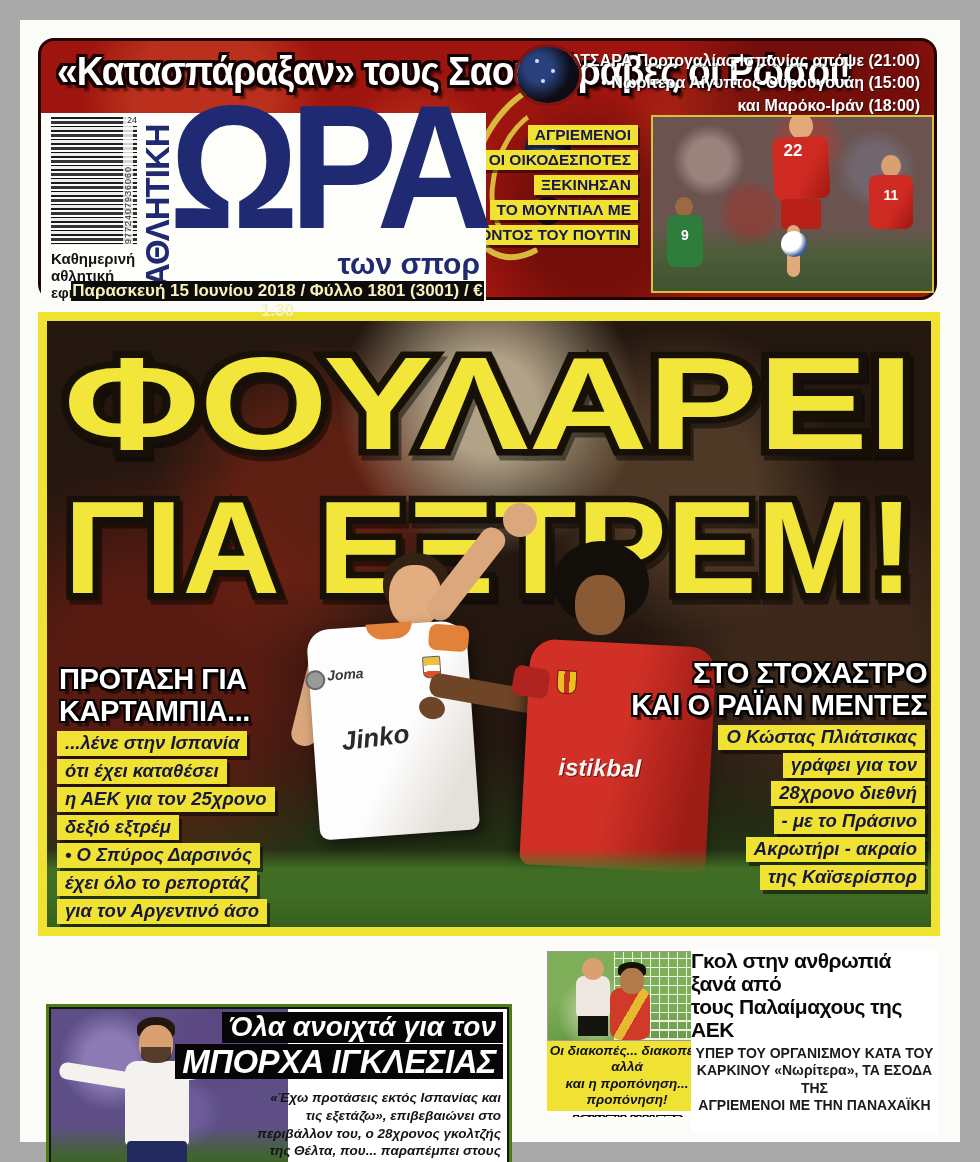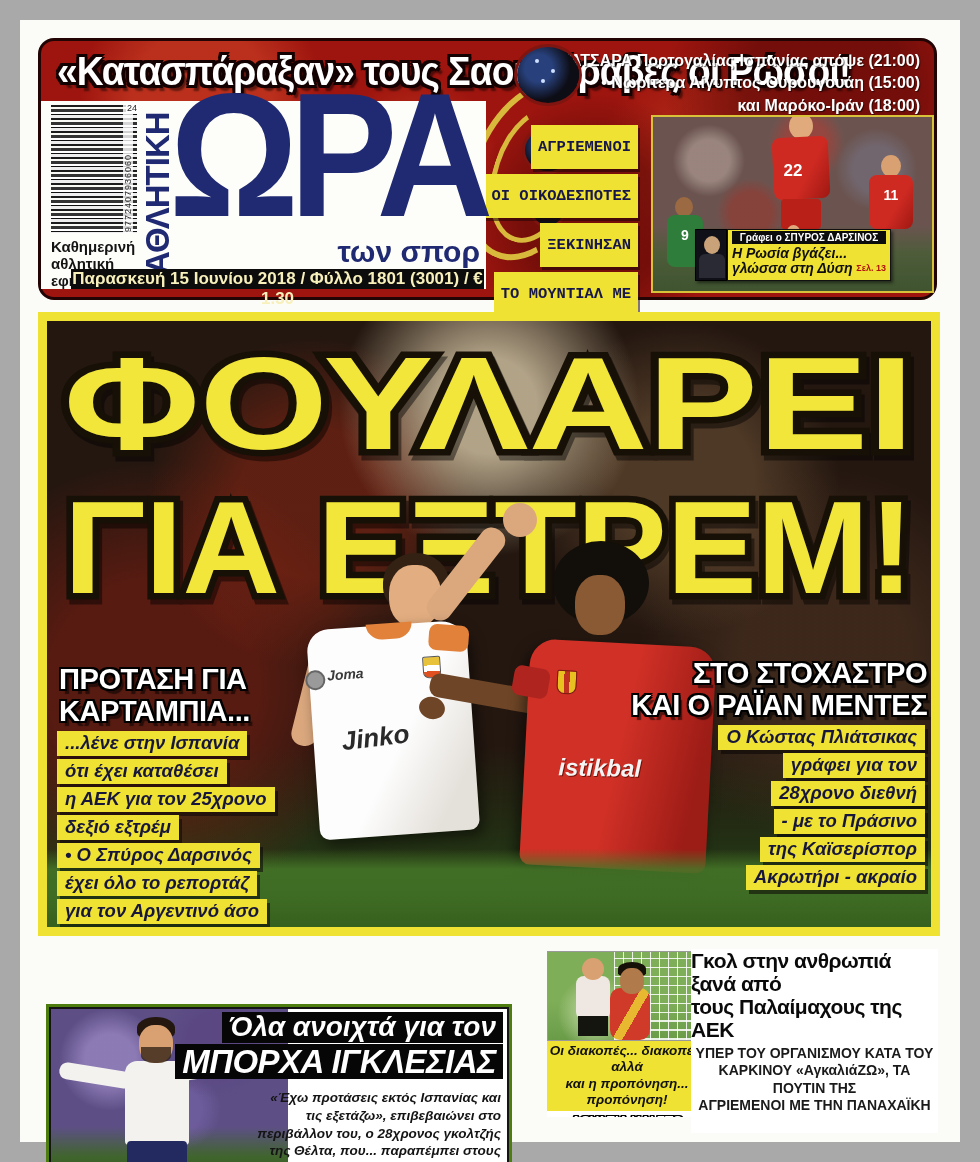--- a/index.html
+++ b/index.html
@@ -36,21 +36,21 @@
   .wc-ball{position:absolute;background:#0d0d16;border-radius:50%;box-shadow:0 0 0 3px #7e1510;}
   .wc-b1{left:30px;top:2px;width:62px;height:56px;
     background:radial-gradient(circle at 35% 38%,#28417c 0 26%,#0d0d16 60%);}
   .wc-b2{left:38px;top:84px;width:46px;height:42px;
     background:radial-gradient(circle at 40% 40%,#223a70 0 24%,#0d0d16 60%);}
   .wc-b3{left:46px;top:152px;width:30px;height:28px;}
   .wc-dot{position:absolute;background:#cfe0ff;border-radius:50%;width:4px;height:4px;}
 
   .wc-lines{position:absolute;right:296px;top:84px;text-align:right;}
   .wc-line{display:inline-block;background:#f0e232;color:#17174a;font-weight:bold;font-size:15.5px;
-    padding:13px 7px;margin:0 0 5px 0;box-shadow:2px 3px 0 rgba(30,5,5,.55);white-space:nowrap;font-family:Liberation Mono, monospace;}
+    padding:1px 7px;margin:0 0 5px 0;box-shadow:2px 3px 0 rgba(30,5,5,.55);white-space:nowrap;}
   .wc-lines .row{text-align:right;}
 
   
   .russia-photo{position:absolute;left:610px;top:74px;width:283px;height:178px;border:2px solid #d8c23a;
     background:
       radial-gradient(circle at 20% 25%,rgba(200,180,170,.5) 0 8%,transparent 14%),
       radial-gradient(circle at 55% 15%,rgba(180,60,50,.55) 0 10%,transparent 18%),
       radial-gradient(circle at 80% 30%,rgba(120,120,140,.5) 0 9%,transparent 16%),
       radial-gradient(circle at 35% 55%,rgba(160,50,40,.5) 0 10%,transparent 17%),
       linear-gradient(180deg,#6b5450 0 62%,#4e5c3a 78%,#3f5430 100%);overflow:hidden;}
@@ -60,21 +60,21 @@
   .num{position:absolute;color:#fff;font-weight:bold;text-align:center;}
   .inset{position:absolute;left:42px;bottom:10px;width:196px;height:52px;display:flex;box-shadow:2px 2px 3px rgba(0,0,0,.5);}
   .inset-portrait{width:32px;background:#101018;position:relative;flex:none;border:1px solid #000;}
   .inset-box{flex:1;background:#f0e232;border:1px solid #111;padding:1px 4px 2px 4px;}
   .inset-byline{background:#0c0c0c;color:#fff;font-weight:bold;font-size:10px;text-align:center;padding:1px 2px;white-space:nowrap;}
   .inset-l1{font-size:14px;font-weight:bold;font-style:italic;color:#0e0e0e;line-height:1.15;margin-top:1px;}
   .inset-l2{font-size:14px;font-weight:bold;font-style:italic;color:#0e0e0e;line-height:1.1;display:flex;justify-content:space-between;align-items:center;}
   .pageref{font-size:9px;color:#b01010;font-weight:bold;font-style:normal;}
 
   
-  .masthead{position:absolute;left:0;top:60px;width:445px;height:188px;background:#fdfdfa;z-index:5;}
+  .masthead{position:absolute;left:0;top:72px;width:445px;height:188px;background:#fdfdfa;z-index:5;}
   .barcode{position:absolute;left:10px;top:4px;width:86px;height:128px;
     background:repeating-linear-gradient(180deg,#1c1c1c 0 2px,#f8f8f4 2px 4px,#333 4px 7px,#fff 7px 9px,#111 9px 10px,#eee 10px 13px);}
   .barcode-num{position:absolute;right:4px;top:0;height:100%;writing-mode:vertical-rl;transform:rotate(180deg);
     font-size:9px;color:#222;background:rgba(255,255,255,.8);padding:1px 0;letter-spacing:1px;}
   .barcode-small{position:absolute;right:-1px;top:-2px;font-size:9px;color:#222;background:#fff;padding:0 1px;}
   .tagline{position:absolute;left:10px;top:138px;font-size:15px;font-weight:bold;color:#141414;line-height:1.12;}
   .vert-title{position:absolute;left:98px;top:0px;height:186px;writing-mode:vertical-rl;transform:rotate(180deg);
     color:#202a72;font-weight:bold;font-size:33px;letter-spacing:-1px;text-align:center;}
   .big-title{position:absolute;left:128px;top:-34px;font-size:176px;font-weight:bold;color:#202a72;
     letter-spacing:-10px;transform:scaleX(.92);transform-origin:left top;line-height:1;}
@@ -224,45 +224,31 @@
 
     <div class="russia-photo">
       <div class="fig" style="left:10px;top:80px;width:44px;height:96px;">
         <div class="head" style="left:12px;top:0;width:18px;height:20px;background:#9c6a42;"></div>
         <div class="torso" style="left:4px;top:18px;width:36px;height:52px;background:#2f7d3a;"></div>
         <div class="num" style="left:4px;top:30px;width:36px;font-size:14px;">9</div>
       </div>
       <div class="fig" style="left:108px;top:-4px;width:80px;height:178px;">
         <div class="head" style="left:28px;top:0;width:24px;height:26px;background:#e0aa7c;"></div>
         <div class="torso" style="left:12px;top:24px;width:56px;height:62px;background:linear-gradient(120deg,#cf2a22 0 60%,#9e1812 100%);transform:rotate(-3deg);"></div>
-        <div class="num" style="left:12px;top:48px;width:40px;font-size:17px;">22</div>
+        <div class="num" style="left:12px;top:28px;width:40px;font-size:17px;">22</div>
         <div class="torso" style="left:20px;top:86px;width:40px;height:30px;background:#b82018;border-radius:4px;"></div>
         <div class="arm" style="left:26px;top:112px;width:13px;height:52px;background:#e0aa7c;"></div>
         <div class="head" style="left:20px;top:118px;width:26px;height:26px;background:radial-gradient(circle at 35% 35%,#fff 0 45%,#3a5a9c 70%);"></div>
       </div>
       <div class="fig" style="left:208px;top:38px;width:60px;height:130px;">
         <div class="head" style="left:20px;top:0;width:20px;height:22px;background:#d9a171;"></div>
         <div class="torso" style="left:8px;top:20px;width:44px;height:54px;background:linear-gradient(120deg,#cf2a22 0 60%,#9e1812 100%);"></div>
         <div class="num" style="left:8px;top:32px;width:44px;font-size:14px;">11</div>
       </div>
 
-      <div class="inset">
-        <div class="inset-portrait">
-          <div class="head" style="left:8px;top:6px;width:16px;height:18px;background:#caa27a;"></div>
-          <div class="torso" style="left:3px;top:24px;width:26px;height:24px;background:#2a2a34;border-radius:6px 6px 0 0;"></div>
-        </div>
-        <div class="inset-box">
-          <div class="inset-byline">Γράφει ο ΣΠΥΡΟΣ ΔΑΡΣΙΝΟΣ</div>
-          <div class="inset-l1">Η Ρωσία βγάζει...</div>
-          <div class="inset-l2">
-            <span>γλώσσα στη Δύση</span>
-            <span class="pageref">Σελ. 13</span>
-          </div>
-        </div>
-      </div>
     </div>
 
     <div class="masthead">
       <div class="barcode">
         <div class="barcode-num">9772407936060</div>
         <div class="barcode-small">24</div>
       </div>
       <div class="tagline">
         <div>Καθημερινή</div>
         <div>αθλητική</div>
@@ -328,22 +314,22 @@
 
       <div class="kicker kicker-right outline2">
         <div>ΣΤΟ ΣΤΟΧΑΣΤΡΟ</div>
         <div>ΚΑΙ Ο ΡΑΪΑΝ ΜΕΝΤΕΣ</div>
       </div>
       <div class="strips strips-right">
         <div class="strip-row"><span class="strip">Ο Κώστας Πλιάτσικας</span></div>
         <div class="strip-row"><span class="strip">γράφει για τον</span></div>
         <div class="strip-row"><span class="strip">28χρονο διεθνή</span></div>
         <div class="strip-row"><span class="strip">- με το Πράσινο</span></div>
+        <div class="strip-row"><span class="strip">Ακρωτήρι - ακραίο</span></div>
         <div class="strip-row"><span class="strip">της Καϊσερίσπορ</span></div>
-        <div class="strip-row"><span class="strip">Ακρωτήρι - ακραίο</span></div>
       </div>
     </div>
   </div>
 
   <div class="bblock bl">
     <div class="bl-inner">
       <div class="bl-photo">
         <div class="zar-armL"></div>
         <div class="zar-armR"></div>
         <div class="zar-torso"></div>
@@ -380,20 +366,20 @@
     </div>
   </div>
 
   <div class="bblock br">
     <div class="br-head">
       <div>Γκολ στην ανθρωπιά ξανά από</div>
       <div>τους Παλαίμαχους της ΑΕΚ</div>
     </div>
     <div class="br-sub">
       <div>ΥΠΕΡ ΤΟΥ ΟΡΓΑΝΙΣΜΟΥ ΚΑΤΑ ΤΟΥ</div>
-      <div>ΚΑΡΚΙΝΟΥ «ΑγκαλιάΖΩ», ΤΑ ΠΟΥΤΙΝ ΤΗΣ</div>
+      <div>ΚΑΡΚΙΝΟΥ «Νωρίτερα», ΤΑ ΕΣΟΔΑ ΤΗΣ</div>
       <div>ΑΓΡΙΕΜΕΝΟΙ ΜΕ ΤΗΝ ΠΑΝΑΧΑΪΚΗ</div>
     </div>
 
   </div>
 
  </div>
 </div>
 
 </body></html>

